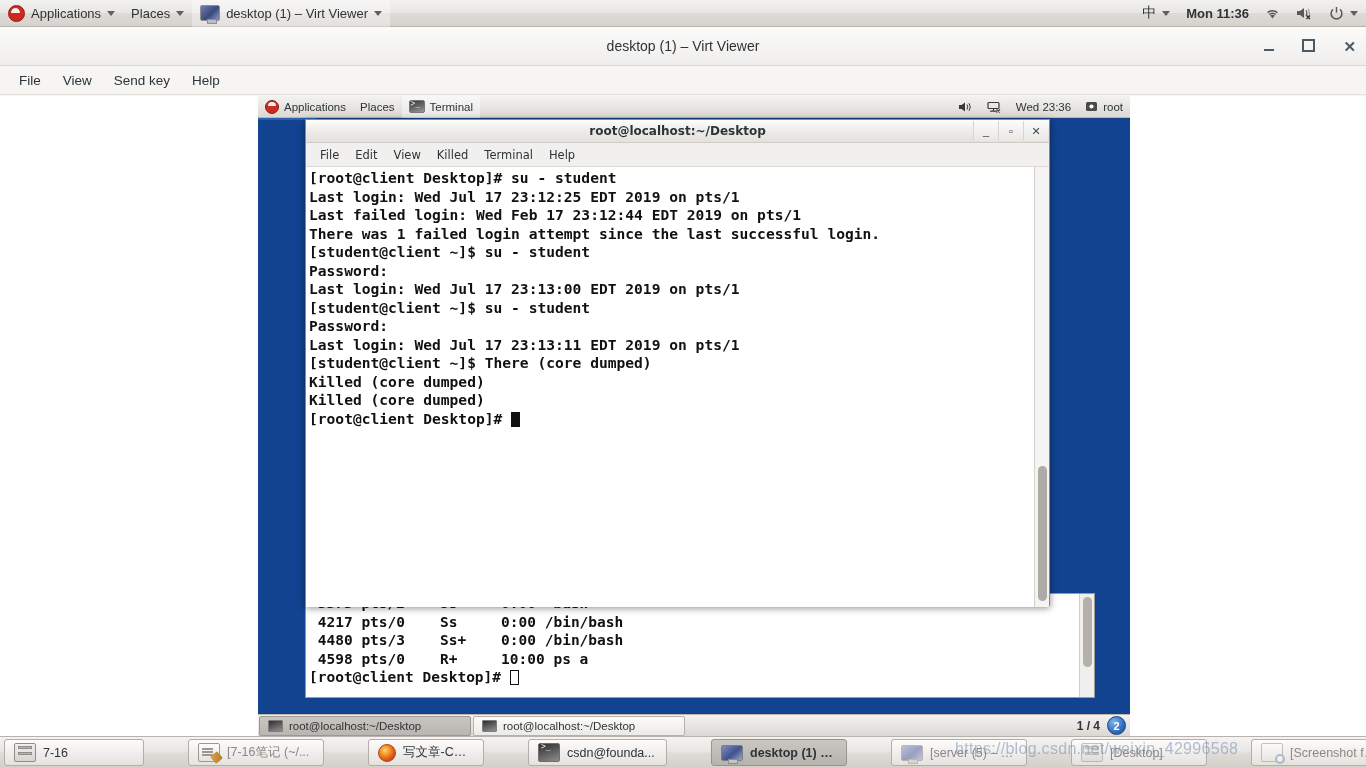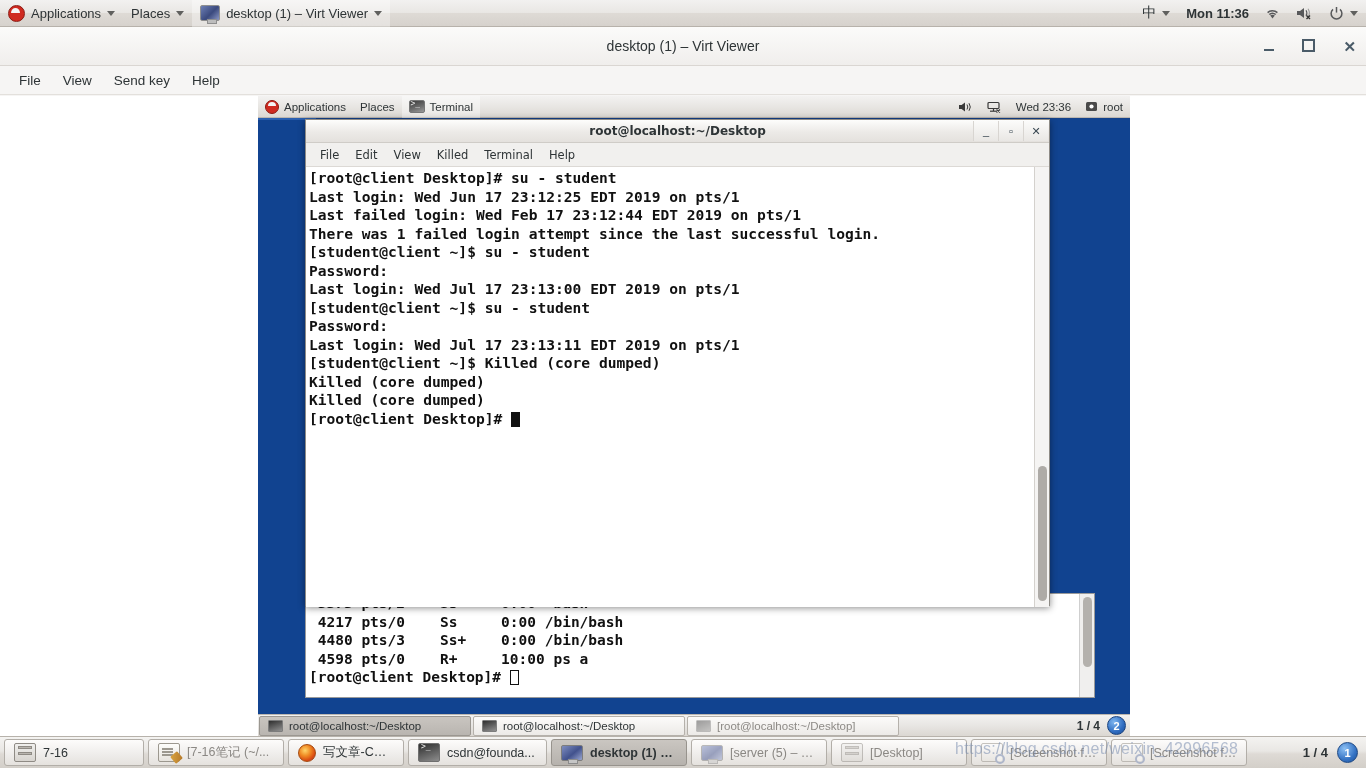--- a/index.html
+++ b/index.html
@@ -420,20 +420,21 @@
     left: 0; bottom: 0;
     width: 1366px; height: 32px;
     background: linear-gradient(to bottom, #f4f3f1 0%, #e9e7e4 45%, #dedad5 55%, #d3cfc9 100%);
     border-top: 1px solid #b7b2ab;
     display: flex;
     align-items: center;
     box-sizing: border-box;
     padding: 0 2px;
     font-size: 12.5px;
     color: #2e3436;
+    gap: 40px;
   }
   .host-task {
     height: 27px;
     flex: 0 0 auto;
     display: flex; align-items: center; gap: 7px;
     padding: 0 9px;
     margin: 0 2px;
     border: 1px solid #b2aea8;
     border-radius: 3px;
     background: linear-gradient(to bottom,#fdfcfb,#eeecea 60%,#e5e2de);
@@ -683,52 +684,48 @@
       <div class="fg-menubar">
         <div>File</div>
         <div>Edit</div>
         <div>View</div>
         <div>Killed</div>
         <div>Terminal</div>
         <div>Help</div>
       </div>
       <div class="fg-body">
         <div class="fg-text"><span>[root@client Desktop]# su - student</span>
-<span>Last login: Wed Jun 17 23:12:25 EDT 2019 on pts/1</span>
+<span>Last login: Wed Jul 17 23:12:25 EDT 2019 on pts/1</span>
 <span>Last failed login: Wed Feb 17 23:12:44 EDT 2019 on pts/1</span>
 <span>There was 1 failed login attempt since the last successful login.</span>
 <span>[student@client ~]$ su - student</span>
 <span>Password:</span>
 <span>Last login: Wed Jul 17 23:13:00 EDT 2019 on pts/1</span>
 <span>[student@client ~]$ su - student</span>
 <span>Password:</span>
 <span>Last login: Wed Jul 17 23:13:11 EDT 2019 on pts/1</span>
-<span>[student@client ~]$ Killed (core dumped)</span>
+<span>[student@client ~]$ There (core dumped)</span>
 <span>Killed (core dumped)</span>
 <span>Killed (core dumped)</span>
 <span>[root@client Desktop]# </span><span class="cursor-block"></span></div>
         <div class="fg-scroll">
           <div class="thumb"></div>
         </div>
       </div>
     </div>
 
     <div class="vm-taskbar">
       <div class="vm-task active" style="width:212px">
         <span class="vm-task-icon"></span>
         <span>root@localhost:~/Desktop</span>
       </div>
       <div class="vm-task" style="width:212px">
         <span class="vm-task-icon"></span>
         <span>root@localhost:~/Desktop</span>
       </div>
-      <div class="vm-task dim" style="width:212px">
-        <span class="vm-task-icon dim"></span>
-        <span>[root@localhost:~/Desktop]</span>
-      </div>
       <div class="vm-pager">
         <span>1 / 4</span>
         <span class="vm-badge">2</span>
       </div>
     </div>
   </div>
 
   <div class="host-taskbar">
     <div class="host-task" style="width:140px">
       <span class="ti ti-archive"></span>

